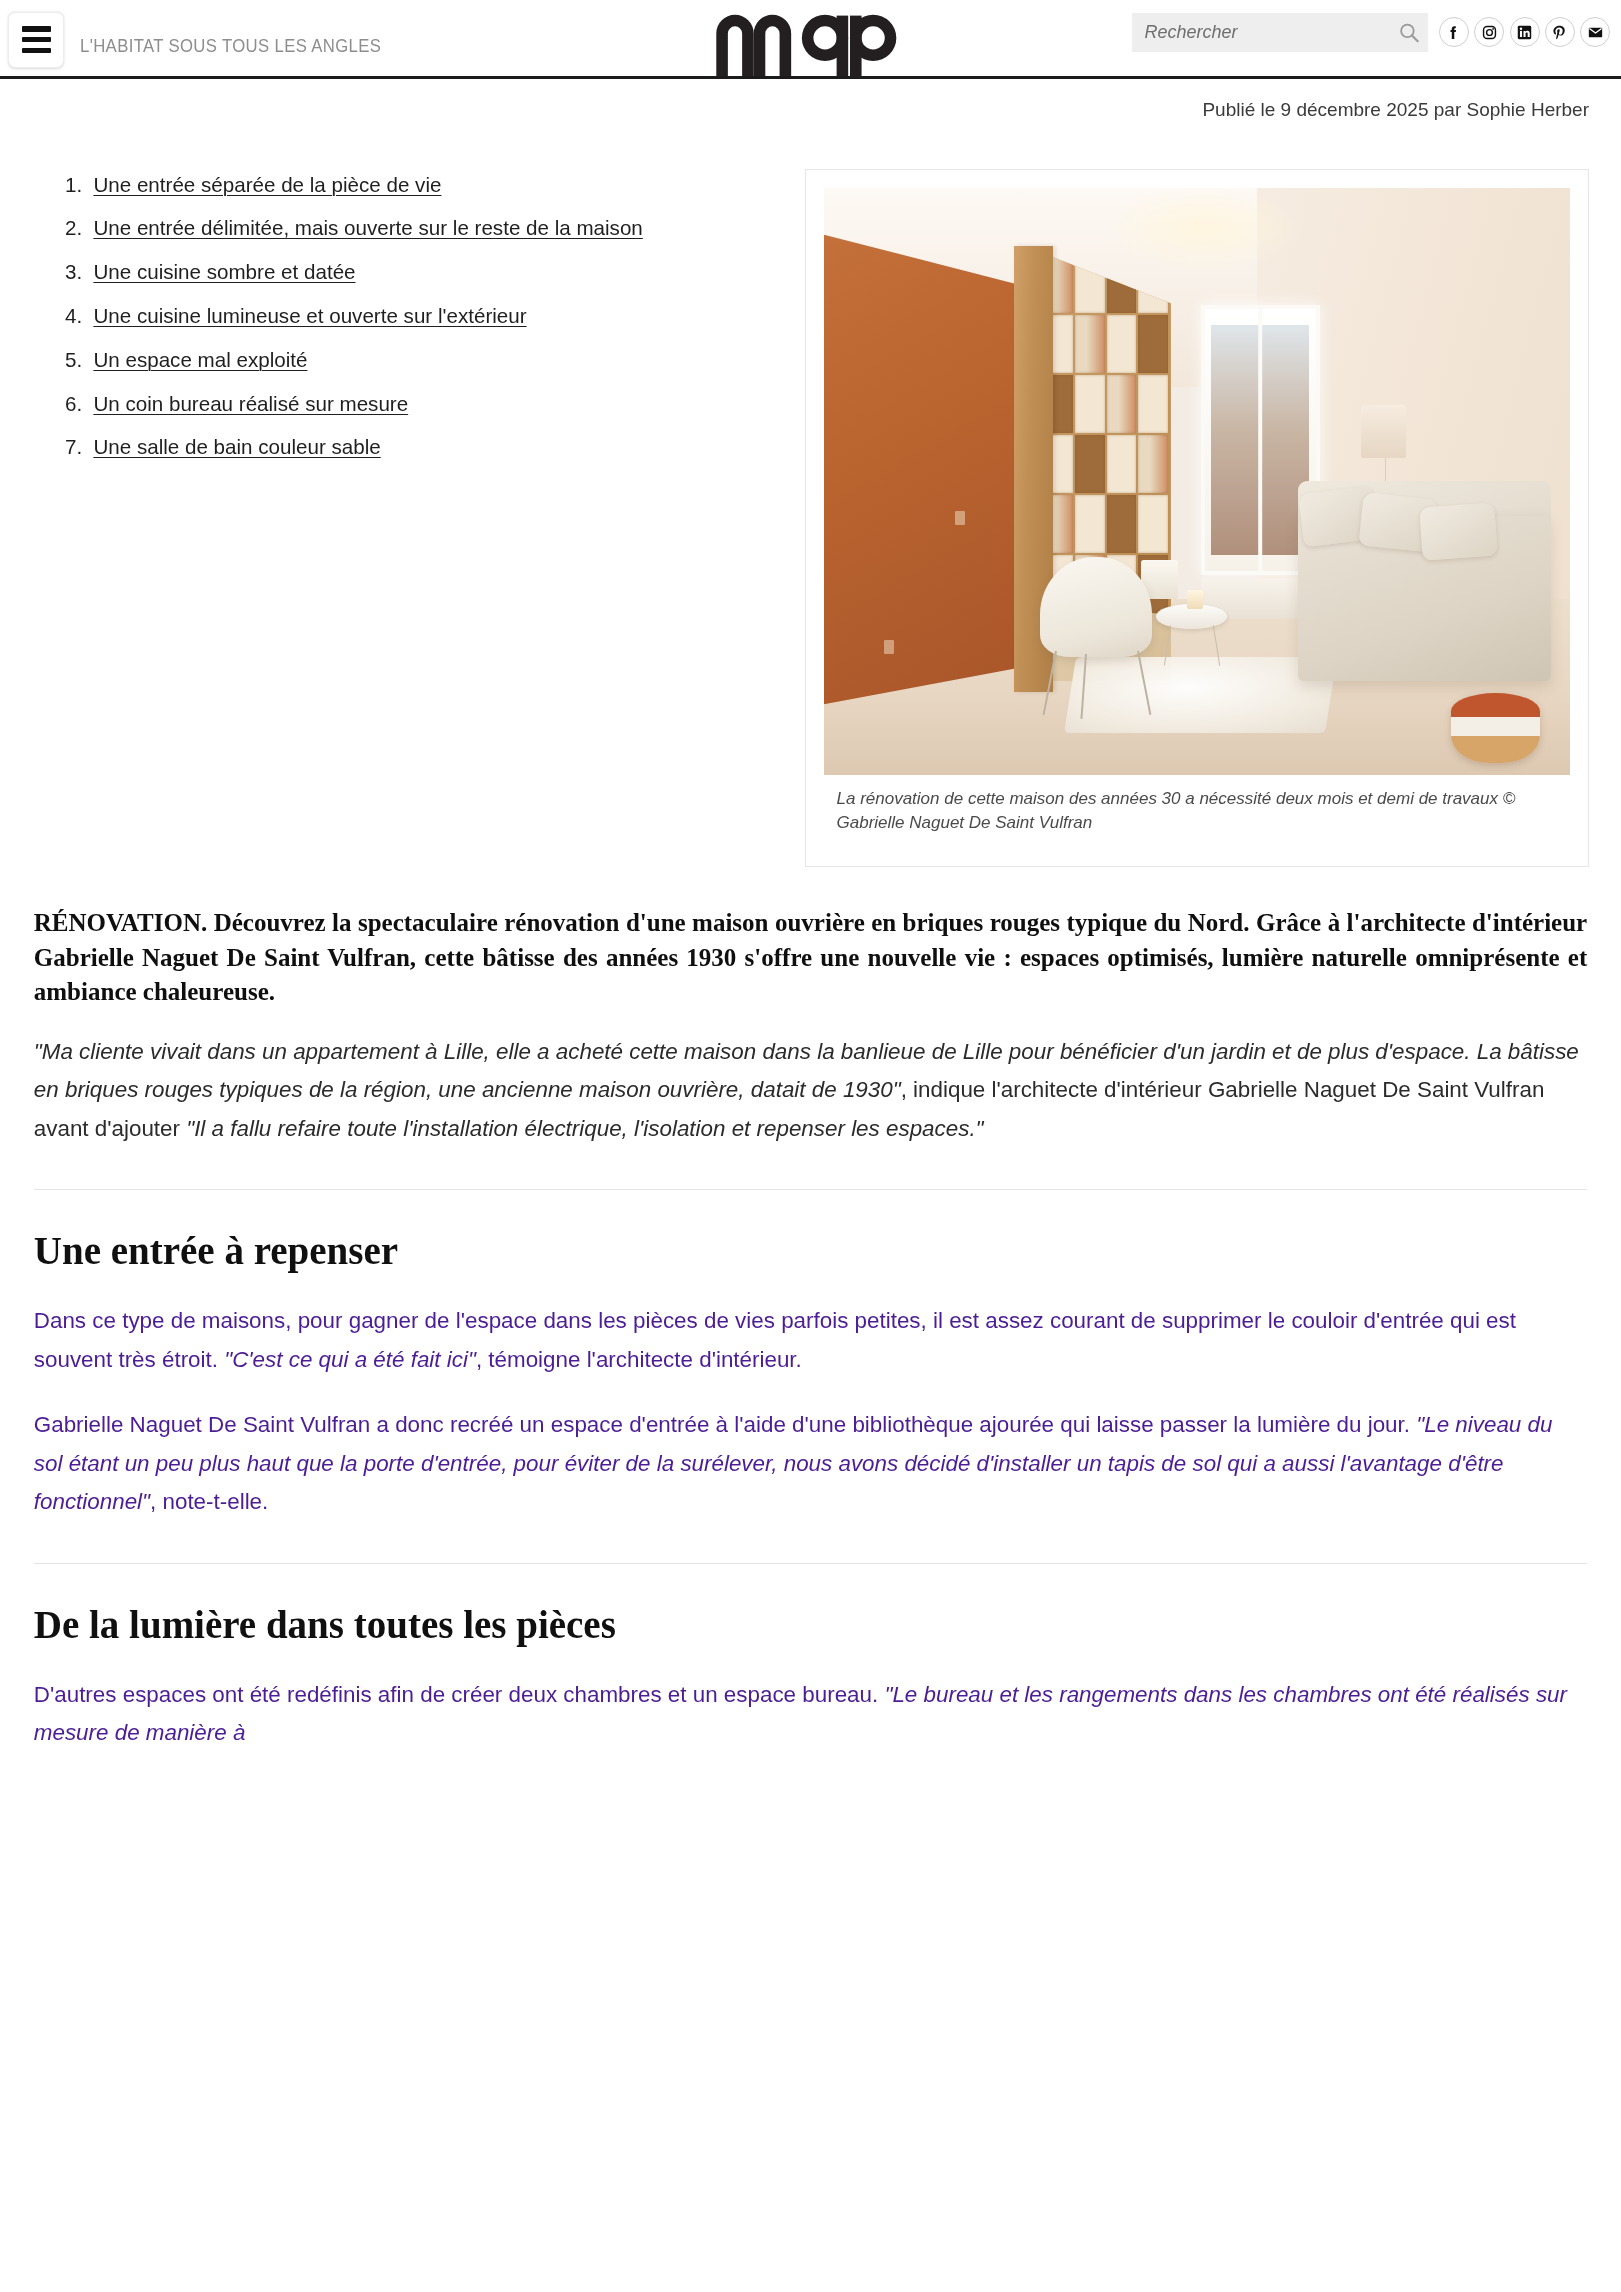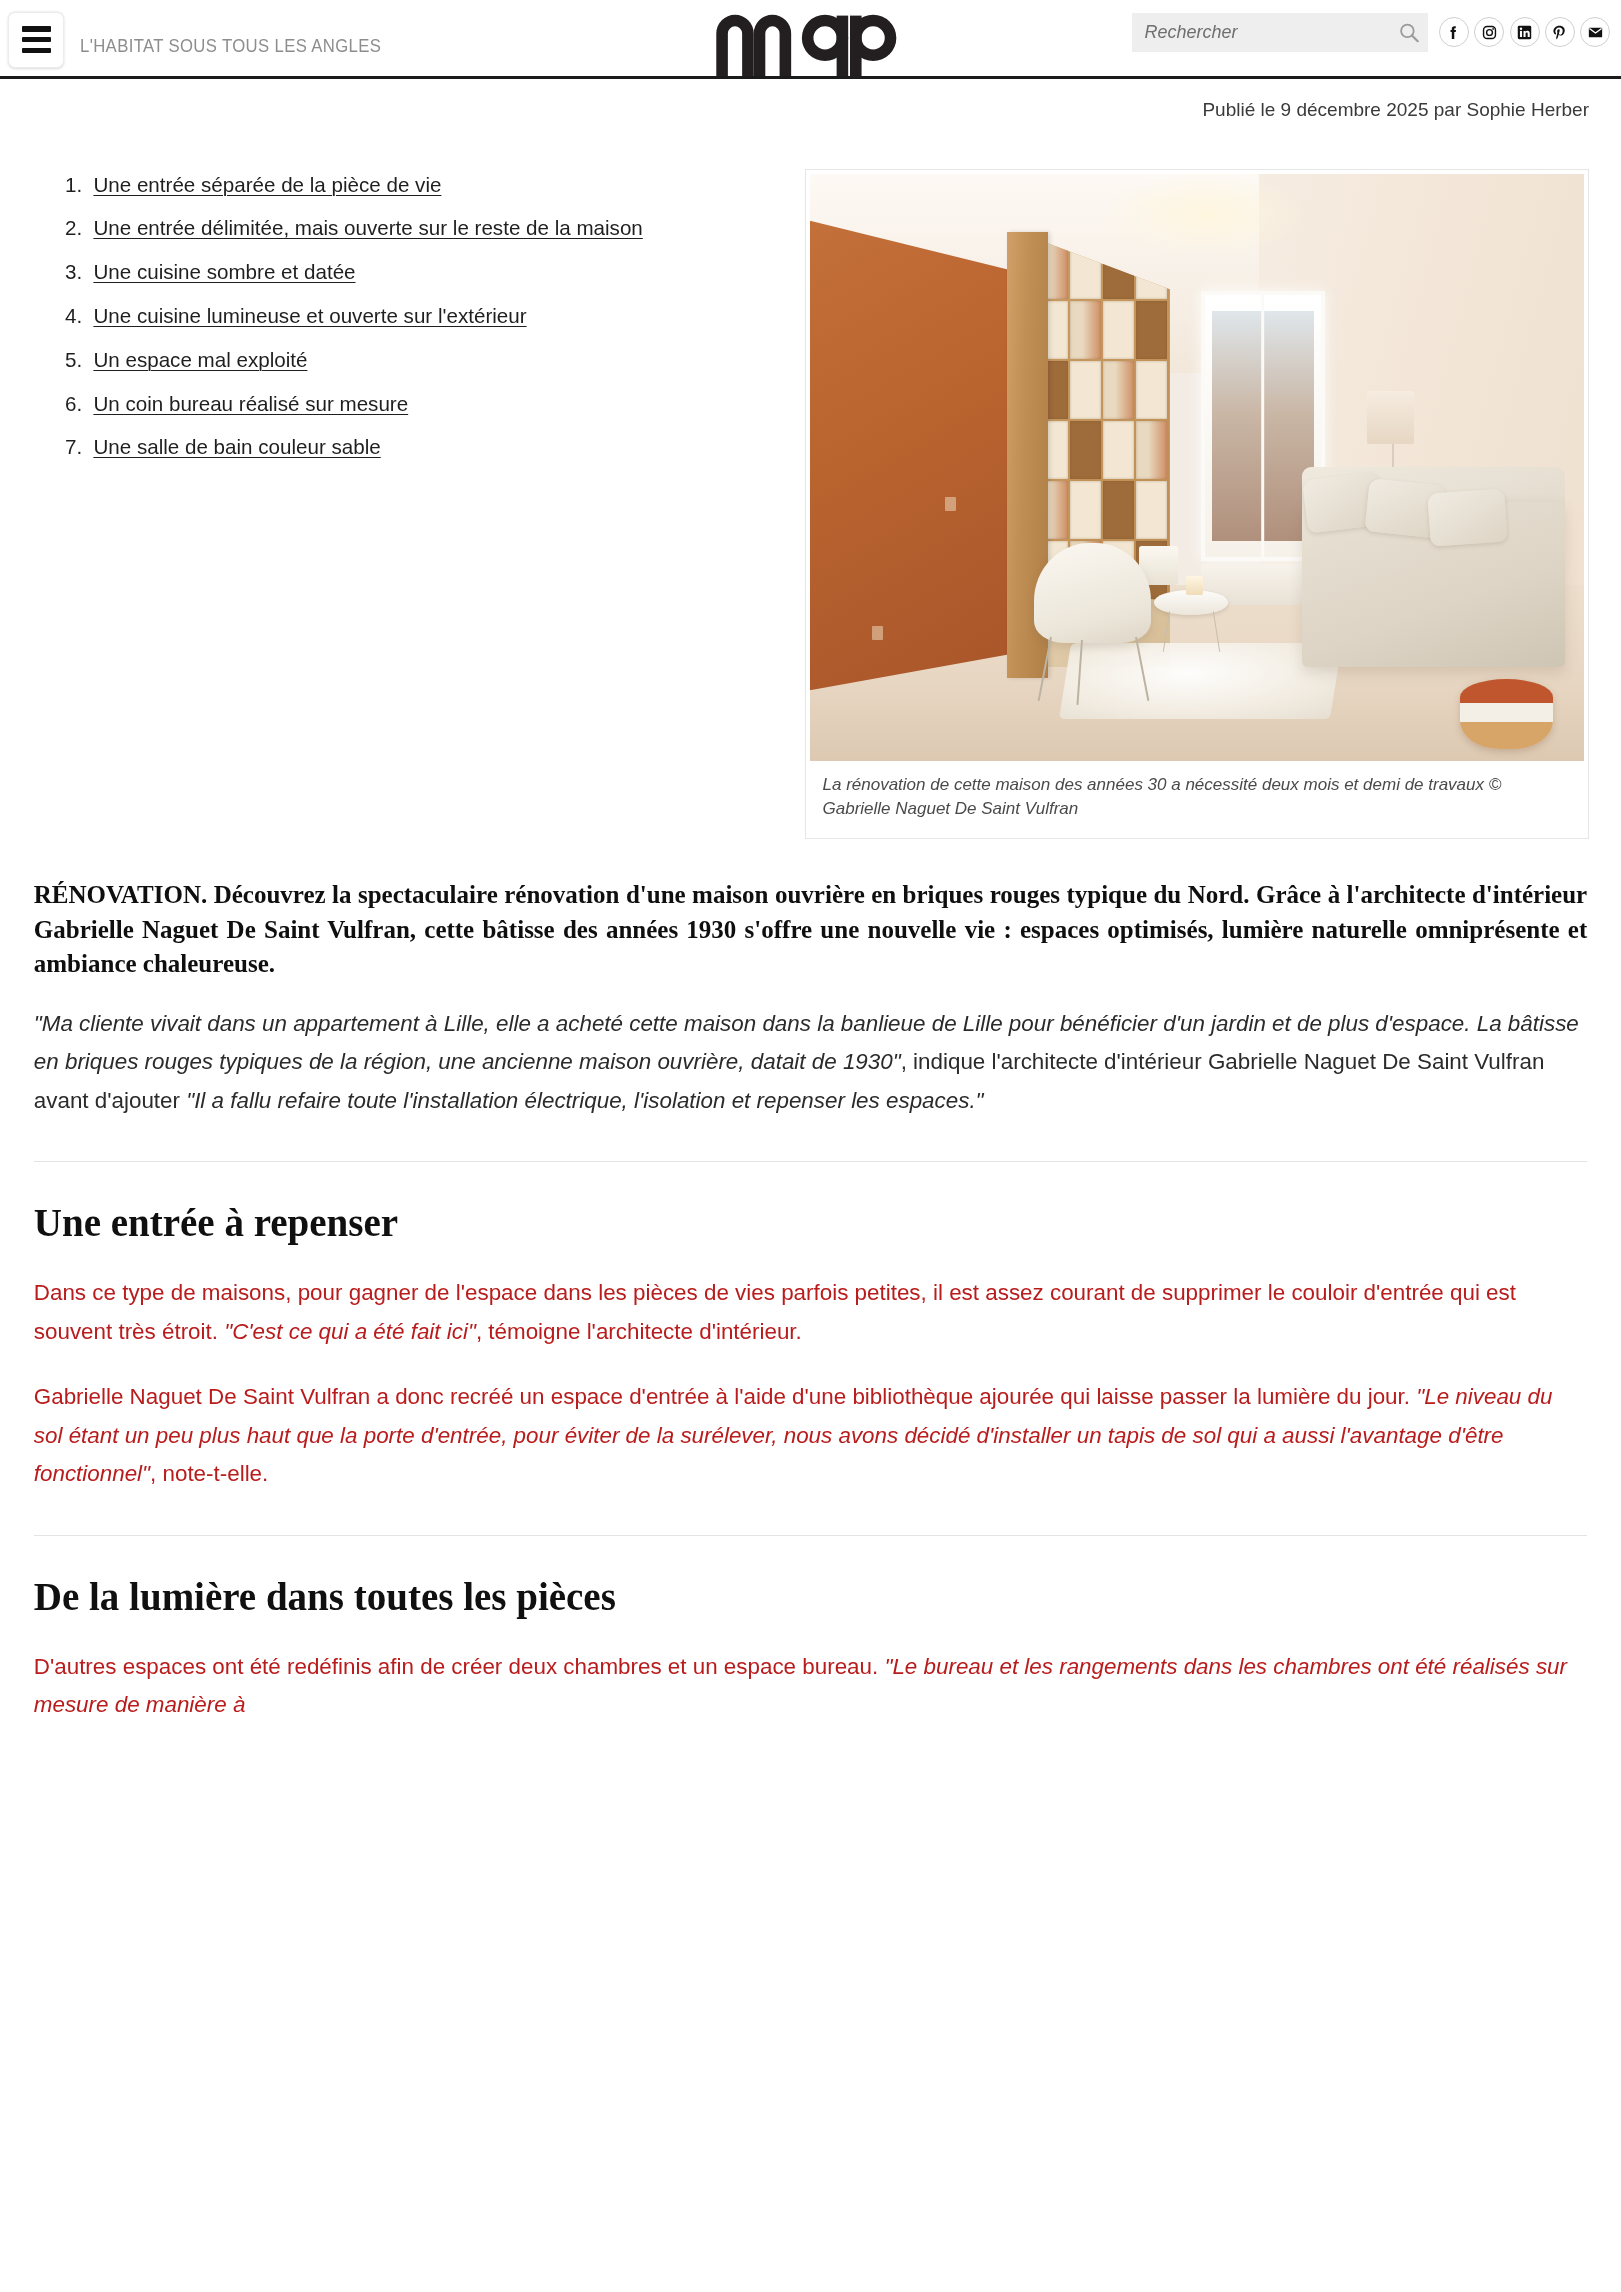--- a/index.html
+++ b/index.html
@@ -170,21 +170,21 @@
     text-underline-offset: 2.7px;
     text-decoration-thickness: 0.9px;
   }
 
   figure.lead-figure {
     flex: none;
     width: 784px;
     margin: 0;
     border: 0.9px solid #e6e6e6;
     background: #fff;
-    padding: 4px;
+    padding: 18px;
   }
   .photo {
     position: relative;
     width: 100%;
     height: 587px;
     overflow: hidden;
     background: #f3ece4;
   }
   figcaption {
     font-family: "Liberation Sans", sans-serif;
@@ -358,21 +358,21 @@
     font-weight: bold;
     font-size: 25px;
     line-height: 1.38;
     color: #0f0f0f;
     margin: 39px 0 0 0;
     text-align: justify;
   }
   .body-p {
     font-size: 22.4px;
     line-height: 1.72;
-    color: #b91c1c;
+    color: #4c1d95;
     margin: 27px 0 0 0;
   }
   .body-p em, .body-p i { font-style: italic; }
   .quote-p {
     font-size: 22.4px;
     line-height: 1.72;
     color: #2b2b2b;
     margin: 23px 0 0 0;
     font-style: italic;
   }

